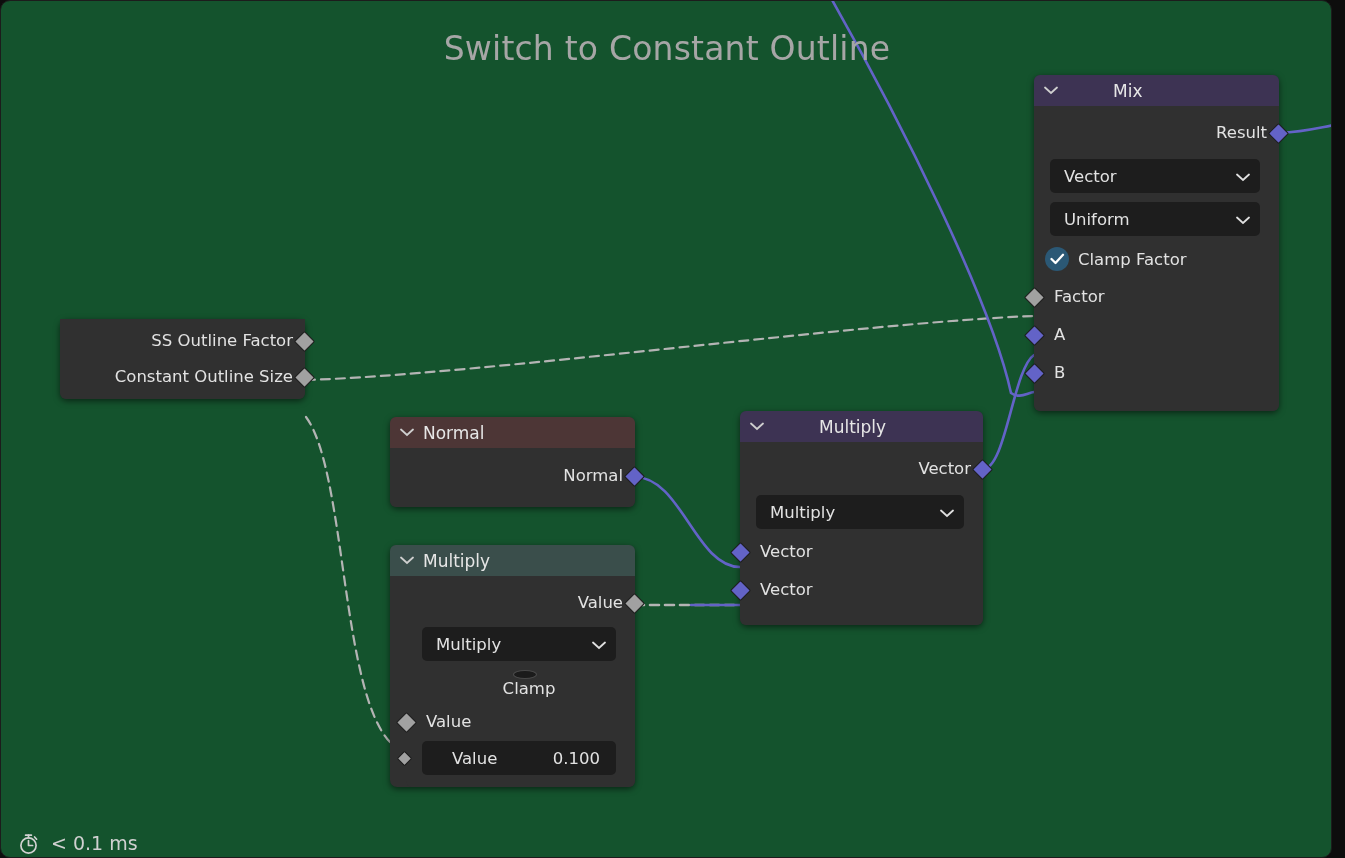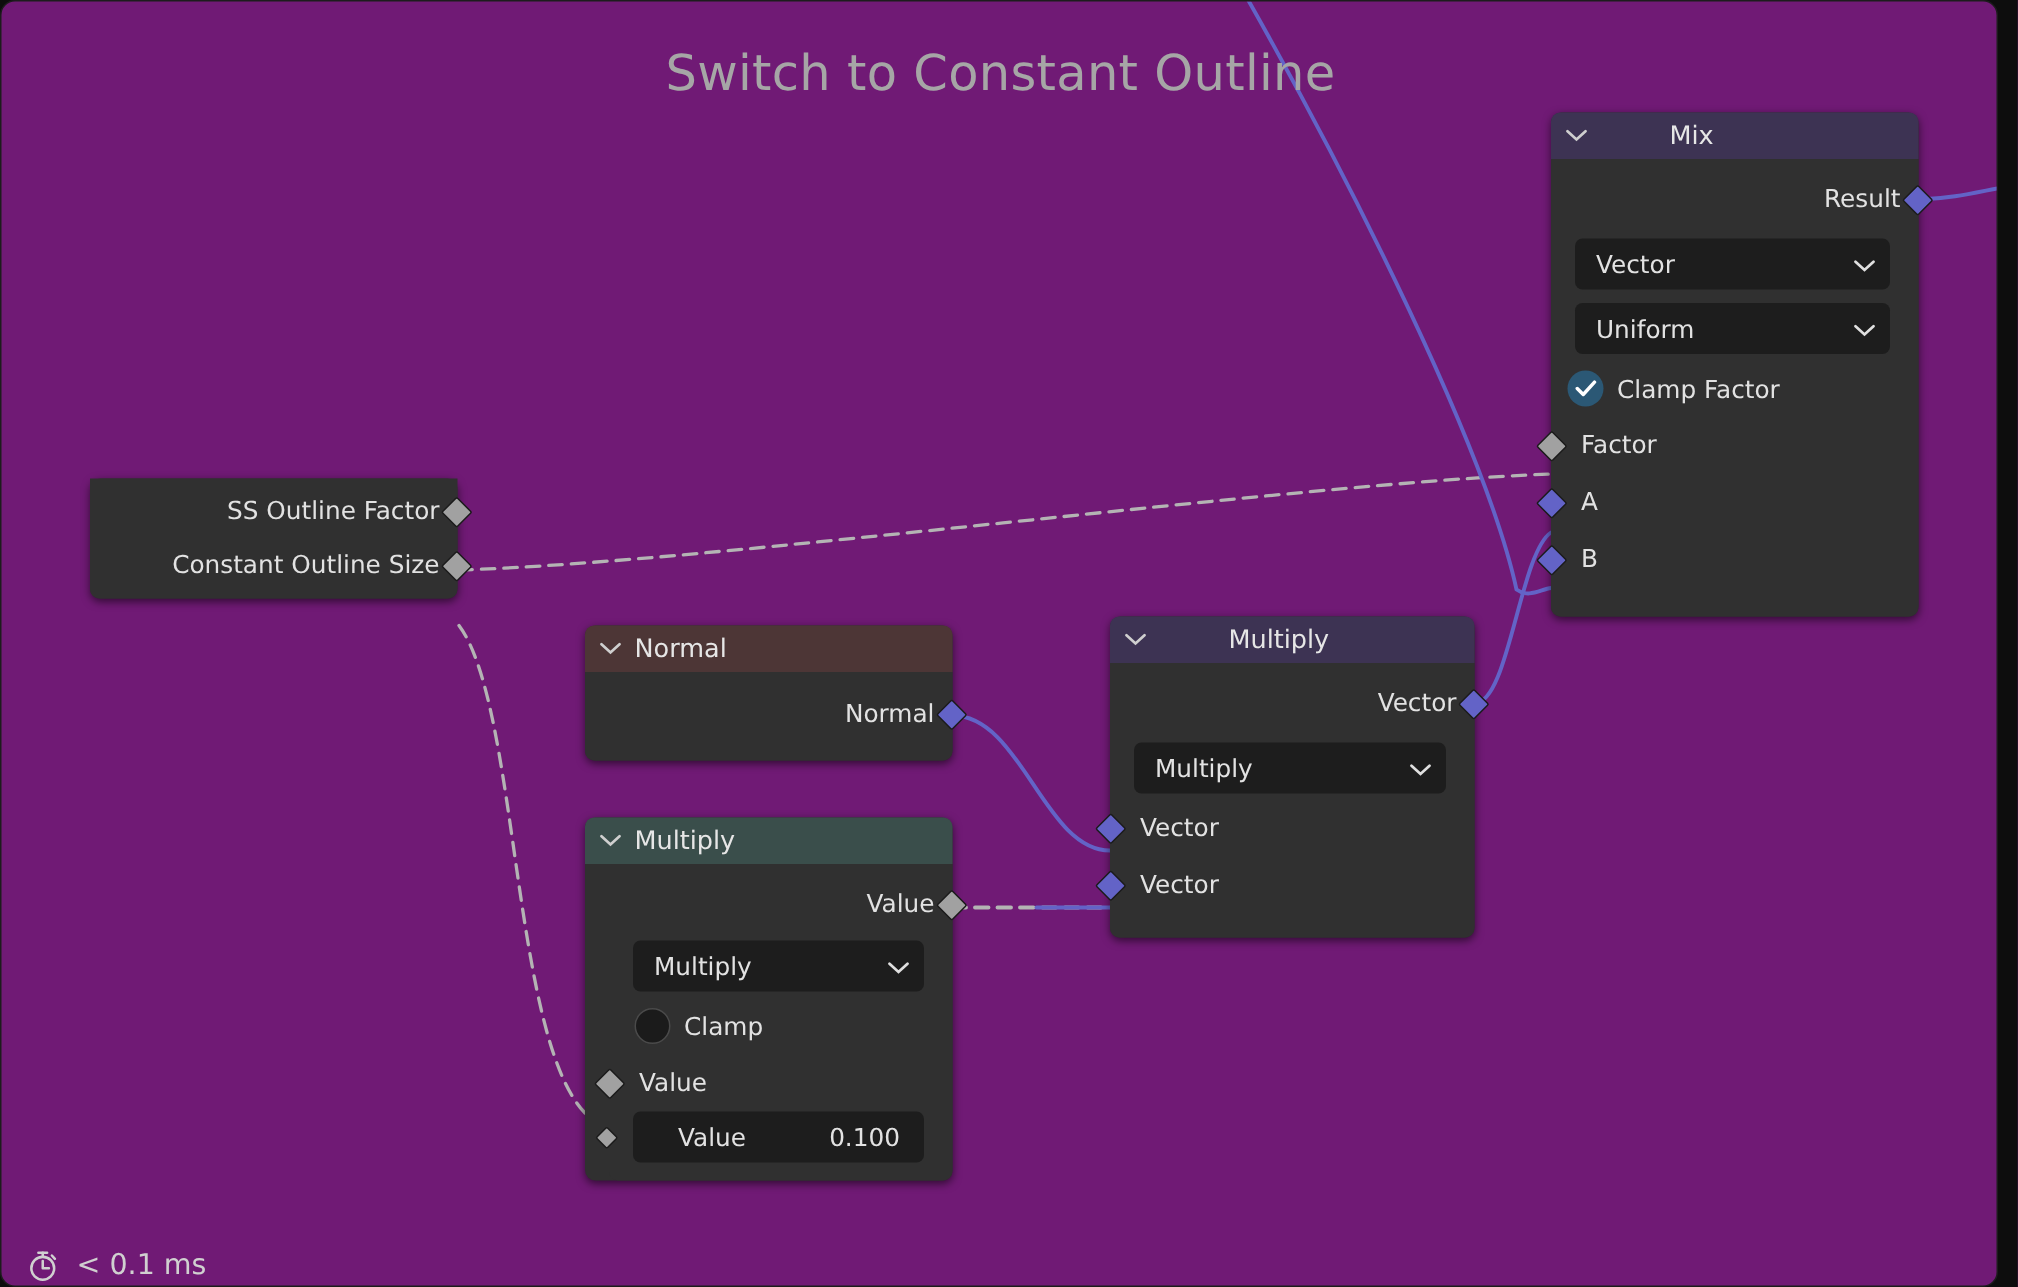--- a/index.html
+++ b/index.html
@@ -14,21 +14,21 @@
     overflow: hidden;
     position: relative;
   }
 
   
   #editor {
     position: absolute;
     left: 0; top: 0;
     width: 1332px;
     height: 858px;
-    background: #701a75;
+    background: #14532d;
     border-radius: 10px;
     border: 1px solid #1c1c1c;
     box-sizing: border-box;
     overflow: hidden;
   }
 
   #canvas-svg {
     position: absolute;
     left: 0; top: 0;
     width: 1332px;
@@ -243,21 +243,21 @@
         <span class="socket val sock-right" style="top:7px;"></span>
       </div>
       <div class="dropdown" style="margin-top:11px; margin-left:16px; margin-right:19px; height:34px;">
         <span>Multiply</span>
         <span>
           <svg width="14" height="9" viewBox="0 0 14 9">
               <path d="M1 1.5 L7 7 L13 1.5" stroke="#e0e0e0" stroke-width="1.8" fill="none" stroke-linecap="round"></path>
             </svg>
         </span>
       </div>
-      <div class="checkrow" style="margin-top:9px; padding-left:17px;">
+      <div class="checkrow" style="margin-top:9px; padding-left:17px;flex-direction:column;">
         <span class="checkbox off" style="width:24px;height:24px;"></span>
         <span>Clamp</span>
       </div>
       <div class="sock-row in" style="margin-top:10px; padding-left:20px;">
         <span class="socket val sock-left" style="top:7px;"></span>
         <span>Value</span>
       </div>
       <div class="value-field" style="margin-top:6px; margin-left:16px; margin-right:19px; height:34px;">
         <span class="socket val small sock-left" style="top:12px; left:-23px;"></span>
         <span>Value</span>

